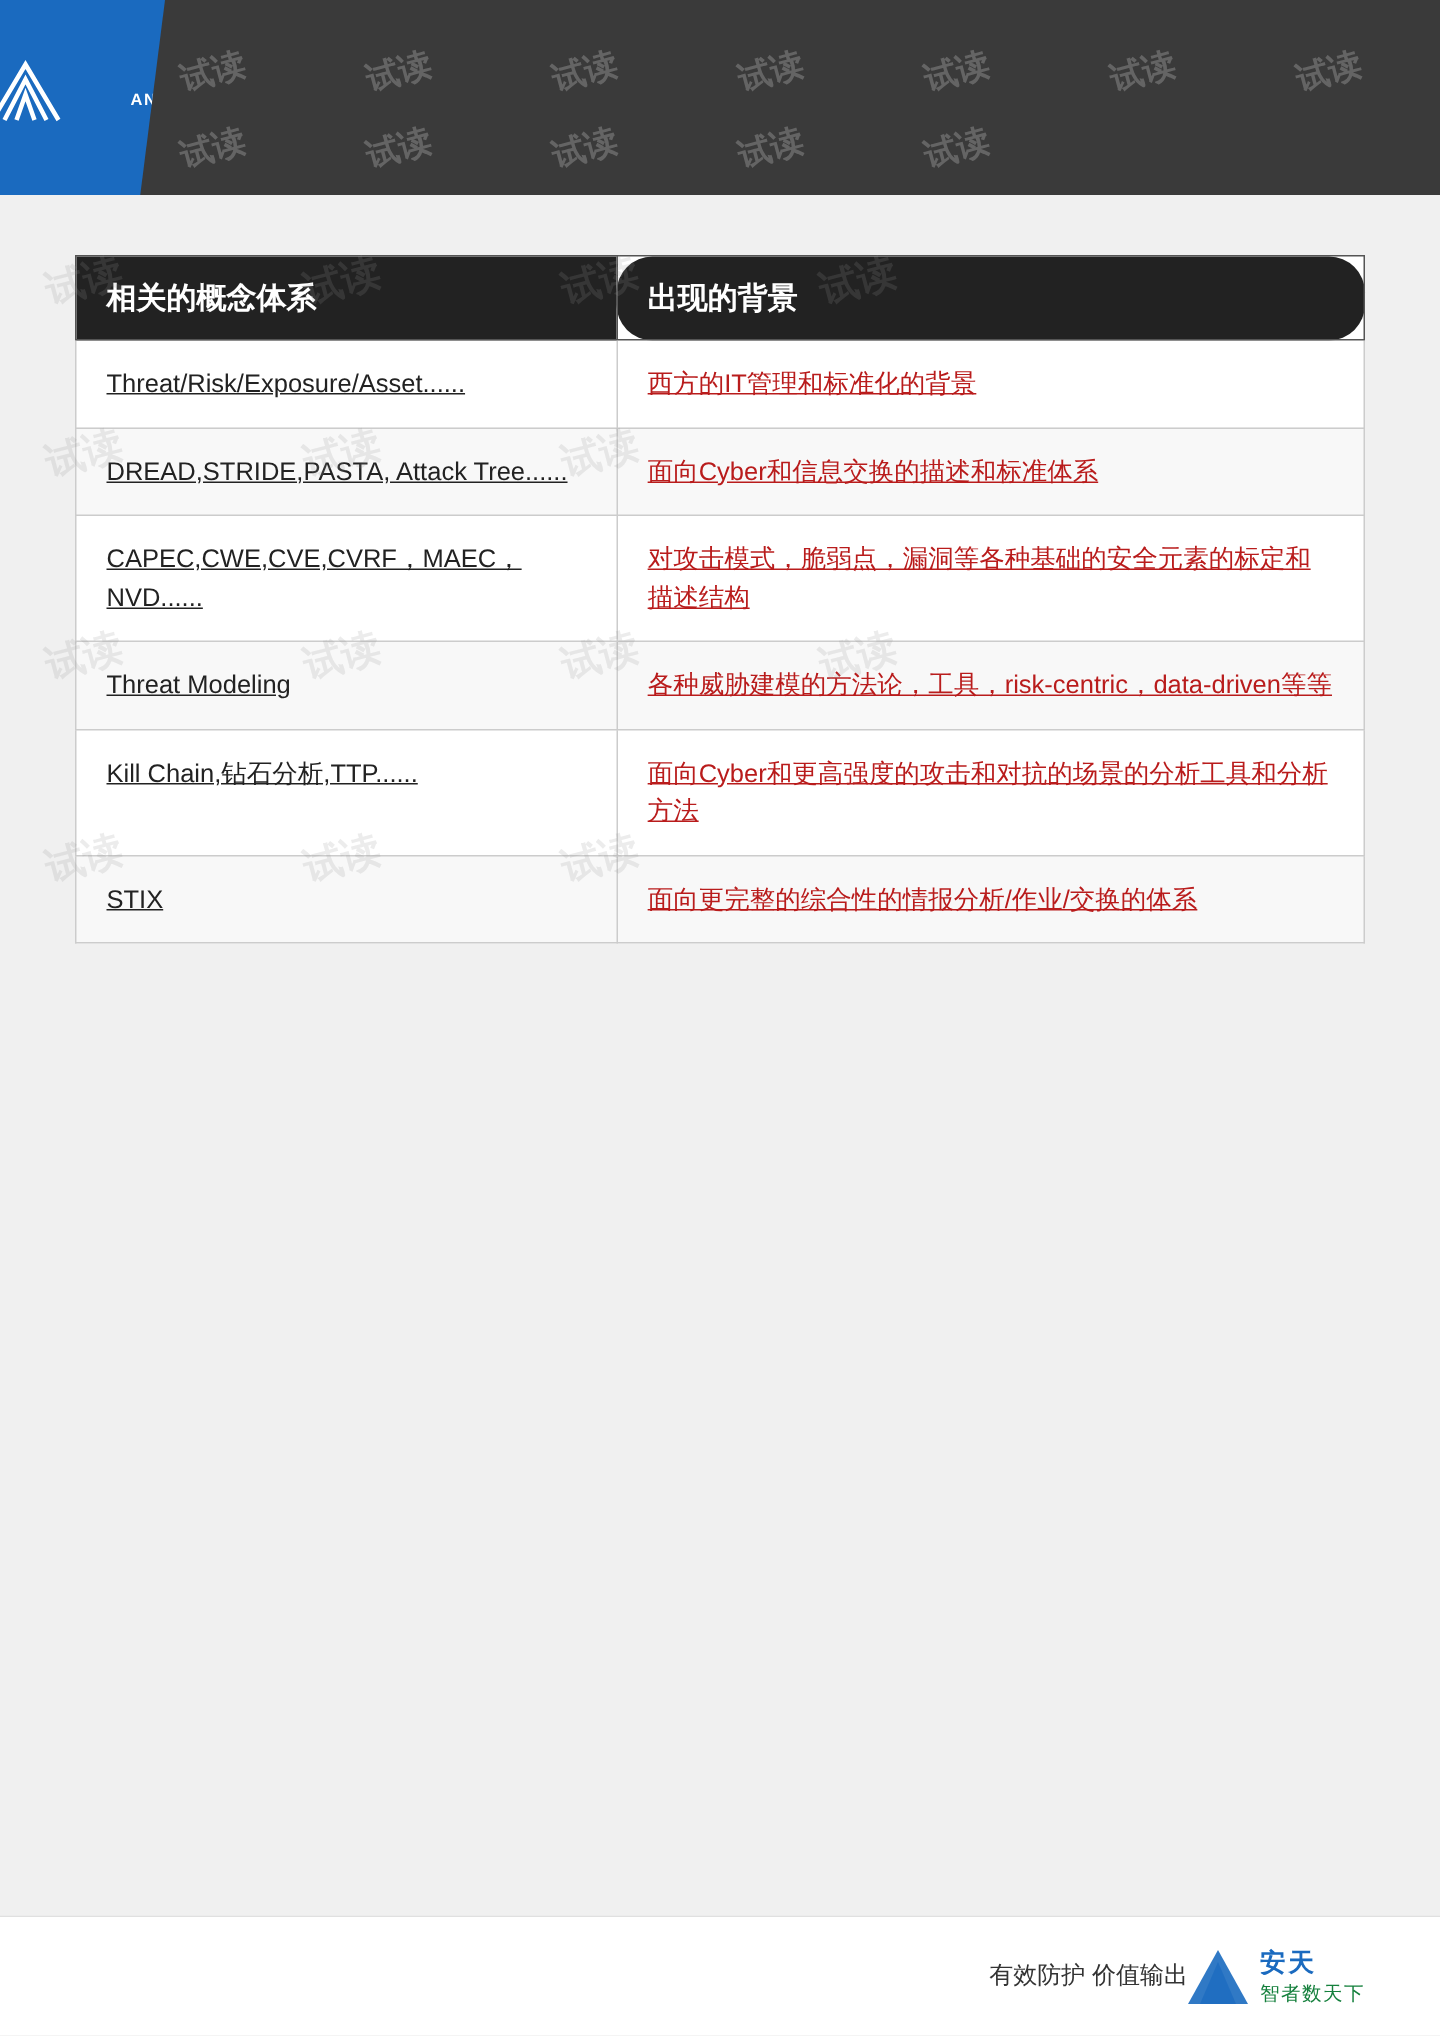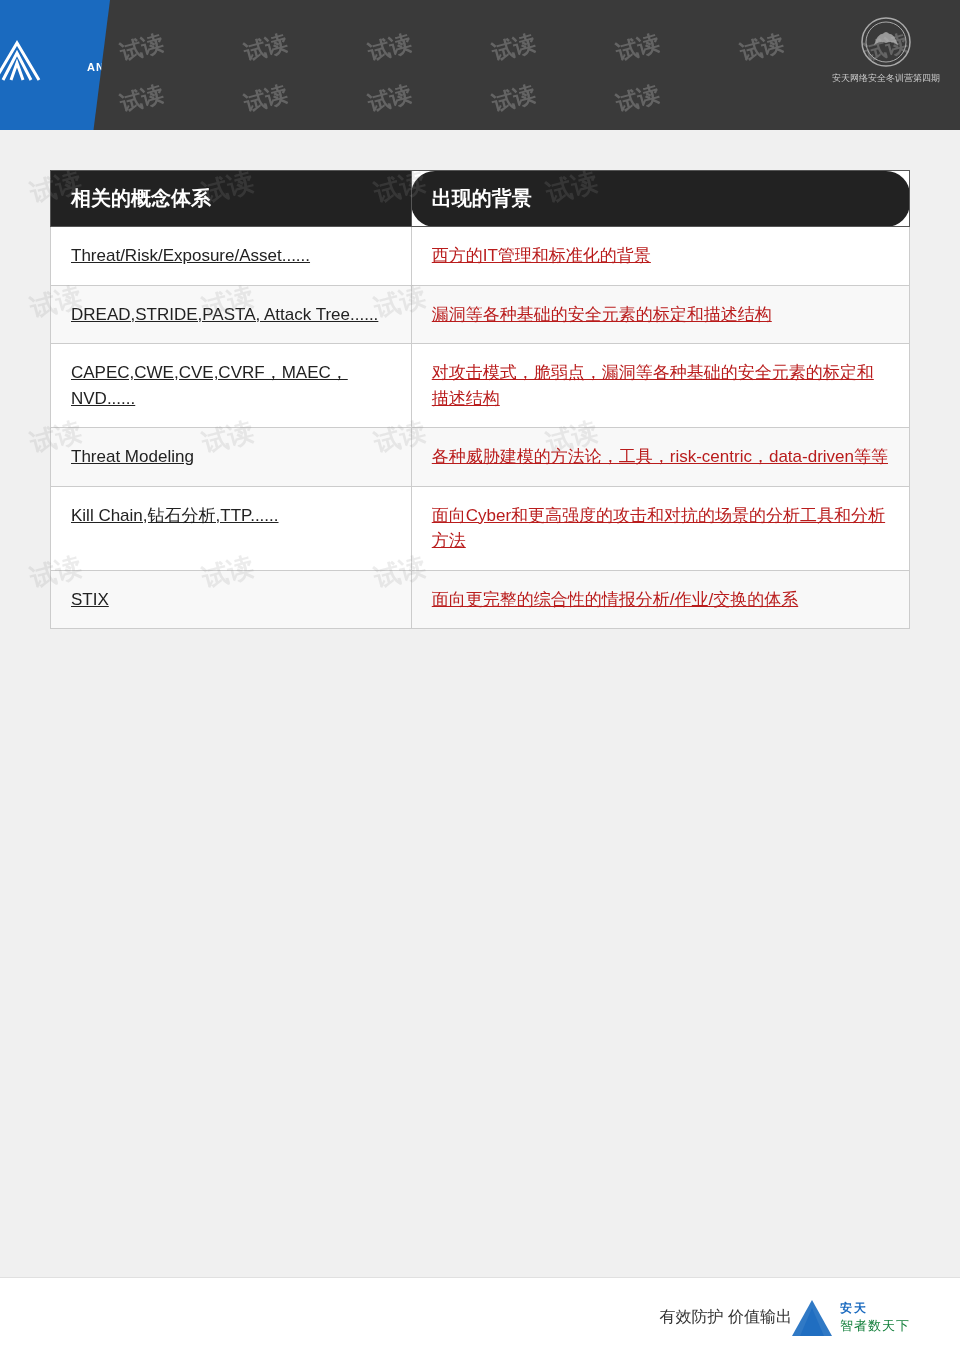--- a/index.html
+++ b/index.html
@@ -238,31 +238,20 @@
       <svg width="65" height="55" viewBox="0 0 65 55">
 
         <polyline points="10,45 32,8 54,45" class="logo-chevrons" stroke-width="5"></polyline>
         <polyline points="18,45 32,18 46,45" class="logo-chevrons" stroke-width="4"></polyline>
         <polyline points="26,45 32,28 38,45" class="logo-chevrons" stroke-width="3"></polyline>
       </svg>
     </div>
     <span class="logo-text">ANTIY</span>
   </div>
 
-  <div class="top-right-logo">
-    <svg width="85" height="55" viewBox="0 0 85 55">
-
-      <circle cx="42" cy="27" r="24" fill="none" stroke="#aaa" stroke-width="1.5"></circle>
-      <circle cx="42" cy="27" r="20" fill="none" stroke="#aaa" stroke-width="1"></circle>
-
-      <path d="M30,30 Q35,15 42,20 Q49,15 54,30 Q48,25 42,28 Q36,25 30,30Z" fill="#999"></path>
-      <path d="M38,20 Q42,14 46,20" fill="#999"></path>
-    </svg>
-    <span class="top-right-logo-subtitle">安天网络安全冬训营第四期</span>
-  </div>
 </div>
 
 <div class="main-content">
 
   <div class="content-watermarks">
     <div class="cwm-row" style="margin-top: 40px;">
       <span class="cwm-text">试读</span>
       <span class="cwm-text">试读</span>
       <span class="cwm-text">试读</span>
       <span class="cwm-text">试读</span>
@@ -299,21 +288,21 @@
         <th class="header-col2">出现的背景</th>
       </tr>
     </thead>
     <tbody id="table-body">
     <tr>
           <td class="col1-text">Threat/Risk/Exposure/Asset......</td>
           <td class="col2-text">西方的IT管理和标准化的背景</td>
         </tr>
         <tr>
           <td class="col1-text">DREAD,STRIDE,PASTA, Attack Tree......</td>
-          <td class="col2-text">漏洞等各种基础的安全元素的标定和描述结构</td>
+          <td class="col2-text">面向Cyber和信息交换的描述和标准体系</td>
         </tr>
         <tr>
           <td class="col1-text">CAPEC,CWE,CVE,CVRF，MAEC，NVD......</td>
           <td class="col2-text">对攻击模式，脆弱点，漏洞等各种基础的安全元素的标定和描述结构</td>
         </tr>
         <tr>
           <td class="col1-text">Threat Modeling</td>
           <td class="col2-text">各种威胁建模的方法论，工具，risk-centric，data-driven等等</td>
         </tr>
         <tr>
@@ -330,17 +319,17 @@
 
 <div class="footer">
   <span class="footer-left">有效防护 价值输出</span>
   <div class="footer-right">
 
     <svg width="40" height="36" viewBox="0 0 40 36">
       <polygon points="0,36 20,0 40,36" fill="#1a6abf" opacity="0.9"></polygon>
       <polygon points="8,36 20,8 32,36" fill="#1a6abf" opacity="0.7"></polygon>
     </svg>
     <div style="display:flex; flex-direction:column; align-items:flex-start;">
-      <span style="font-size:12px; font-weight:bold; color:#1a6abf; letter-spacing:2px;">安天</span>
+      <span style="font-size:17px; font-weight:bold; color:#1a6abf; letter-spacing:2px;">安天</span>
       <span style="font-size:13px; color:#15803d; letter-spacing:1px;">智者数天下</span>
     </div>
   </div>
 </div>
 
 </body></html>

